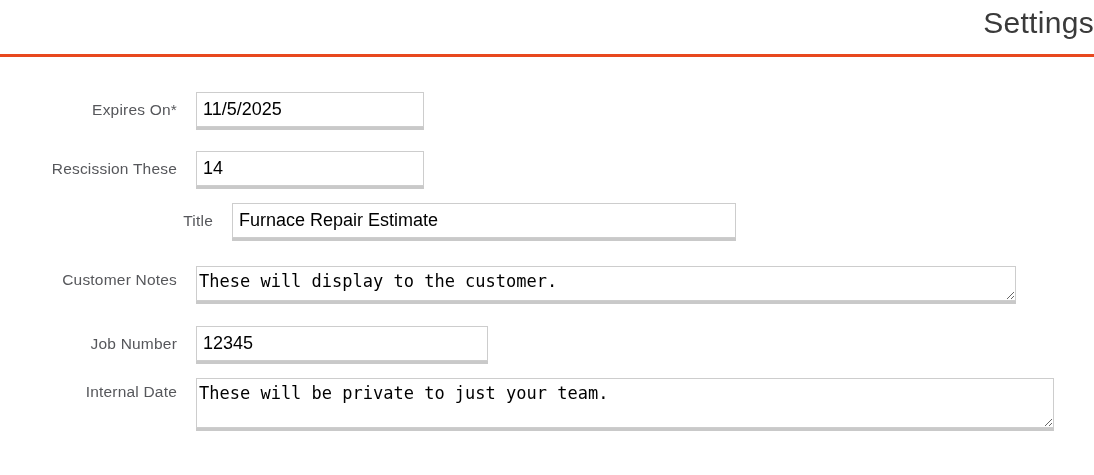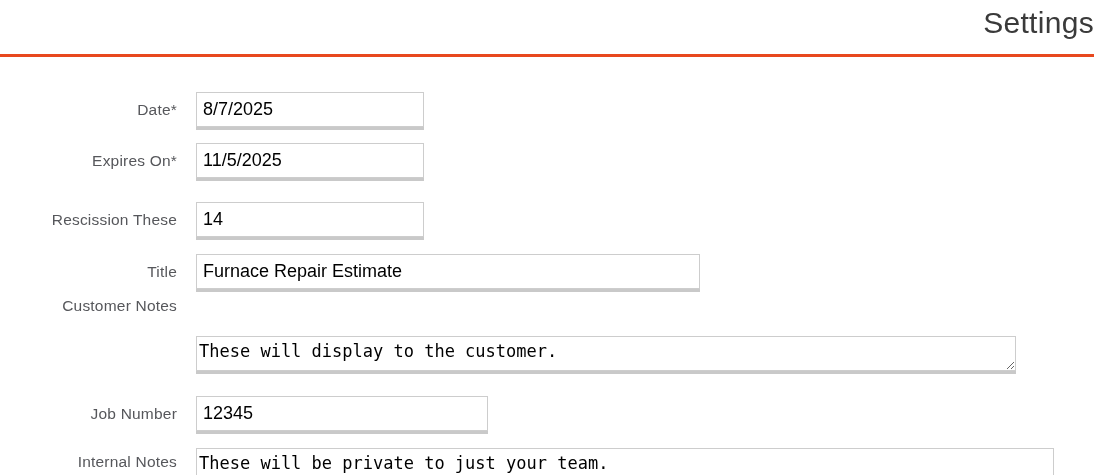--- a/index.html
+++ b/index.html
@@ -59,41 +59,37 @@
   textarea.ctl {
     font-family: "DejaVu Sans Mono", monospace;
     font-size: 17px;
     padding: 2px 2px;
     resize: both;
     overflow: hidden;
     line-height: 1.5;
   }
   .w-small  { width: 228px; }
   .w-title  { width: 504px; }
-  .w-cnotes { width: 820px; height: 35px; margin-top: 44px; }
+  .w-cnotes { width: 820px; height: 35px; }
   .w-job    { width: 292px; height: 37px; }
   .w-inotes { width: 858px; height: 50px; }
   .mb-16 { margin-bottom: 16px; }
   .mb-24 { margin-bottom: 24px; }
   .mb-17 { margin-bottom: 17px; }
-  .mb-19 { margin-bottom: 3px; }
+  .mb-19 { margin-bottom: 28px; padding-left: 36px; }
   .mb-25 { margin-bottom: 25px; }
 </style>
 </head>
 <body>
 
 <h1 class="page-title">Settings</h1>
 <div class="title-rule"></div>
 
 <div class="form">
 
-  <div class="row mb-16">
-    <label class="lbl">Date*</label>
-    <input class="ctl w-small" type="text" value="8/7/2025" style="">
-  </div>
 
   <div class="row mb-24">
     <label class="lbl">Expires On*</label>
     <input class="ctl w-small" type="text" value="11/5/2025" style="">
   </div>
 
   <div class="row mb-17">
     <label class="lbl">Rescission These</label>
     <input class="ctl w-small" type="text" value="14" style="">
   </div>
@@ -107,17 +103,17 @@
     <label class="lbl lbl-ta">Customer Notes</label>
     <textarea class="ctl w-cnotes" spellcheck="false" style="">These will display to the customer.</textarea>
   </div>
 
   <div class="row mb-17">
     <label class="lbl">Job Number</label>
     <input class="ctl w-job" type="text" value="12345" style="">
   </div>
 
   <div class="row">
-    <label class="lbl lbl-ta">Internal Notes</label>
+    <label class="lbl lbl-ta">Internal Date</label>
     <textarea class="ctl w-inotes" spellcheck="false" style="">These will be private to just your team.</textarea>
   </div>
 
 </div>
 
 </body></html>

